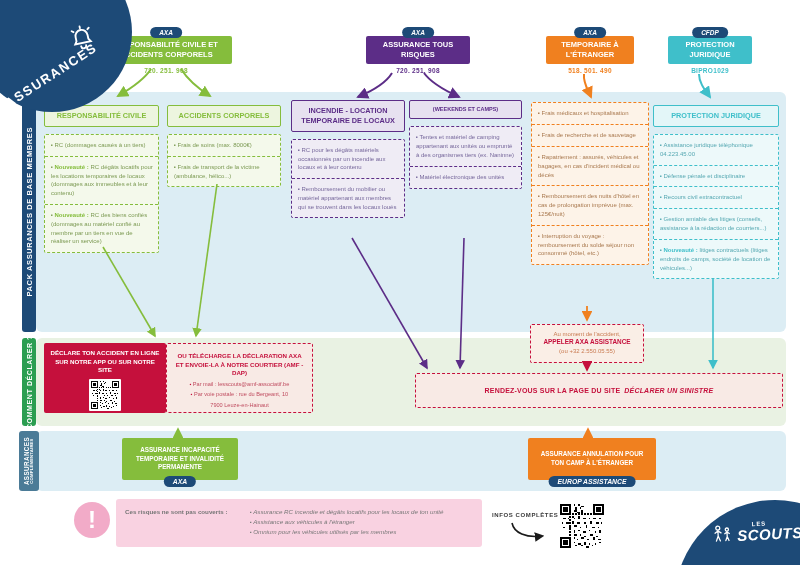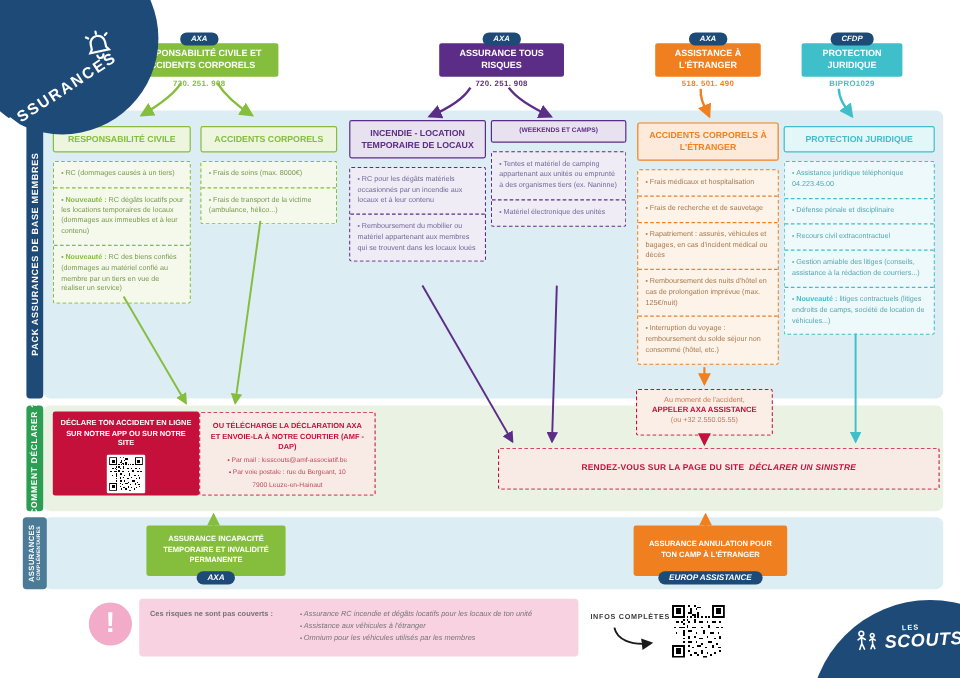--- a/index.html
+++ b/index.html
@@ -179,21 +179,21 @@
     <div class="bx">RESPONSABILITÉ CIVILE ET ACCIDENTS CORPORELS</div>
     <div class="num">720. 251. 908</div>
   </div>
   <div class="badge c-purple" style="left:366px;top:36px;width:104px">
     <span class="pill">AXA</span>
     <div class="bx">ASSURANCE TOUS RISQUES</div>
     <div class="num">720. 251. 908</div>
   </div>
   <div class="badge c-orange" style="left:546px;top:36px;width:88px">
     <span class="pill">AXA</span>
-    <div class="bx">ASSISTANCE À L'ÉTRANGER</div>
+    <div class="bx">TEMPORAIRE À L'ÉTRANGER</div>
     <div class="num">518. 501. 490</div>
   </div>
   <div class="badge c-teal" style="left:668px;top:36px;width:84px">
     <span class="pill">CFDP</span>
     <div class="bx">PROTECTION JURIDIQUE</div>
     <div class="num">BIPRO1029</div>
   </div>
 
   <div class="col c-green" style="left:44px;top:105px;width:115px">
     <div class="col-head">RESPONSABILITÉ CIVILE</div>
@@ -224,21 +224,20 @@
     <div class="col-head">
       <span class="sub">(WEEKENDS ET CAMPS)</span>
     </div>
     <div class="items">
       <div class="item"><span>Tentes et matériel de camping appartenant aux unités ou emprunté à des organismes tiers (ex. Naninne)</span></div>
       <div class="item"><span>Matériel électronique des unités</span></div>
     </div>
   </div>
 
   <div class="col c-orange" style="left:531px;top:102px;width:118px">
-    <div class="col-head">ACCIDENTS CORPORELS À L'ÉTRANGER</div>
     <div class="items">
       <div class="item"><span>Frais médicaux et hospitalisation</span></div>
       <div class="item"><span>Frais de recherche et de sauvetage</span></div>
       <div class="item"><span>Rapatriement : assurés, véhicules et bagages, en cas d'incident médical ou décès</span></div>
       <div class="item"><span>Remboursement des nuits d'hôtel en cas de prolongation imprévue (max. 125€/nuit)</span></div>
       <div class="item"><span>Interruption du voyage : remboursement du solde séjour non consommé (hôtel, etc.)</span></div>
     </div>
   </div>
 
   <div class="col c-teal" style="left:653px;top:105px;width:126px">

